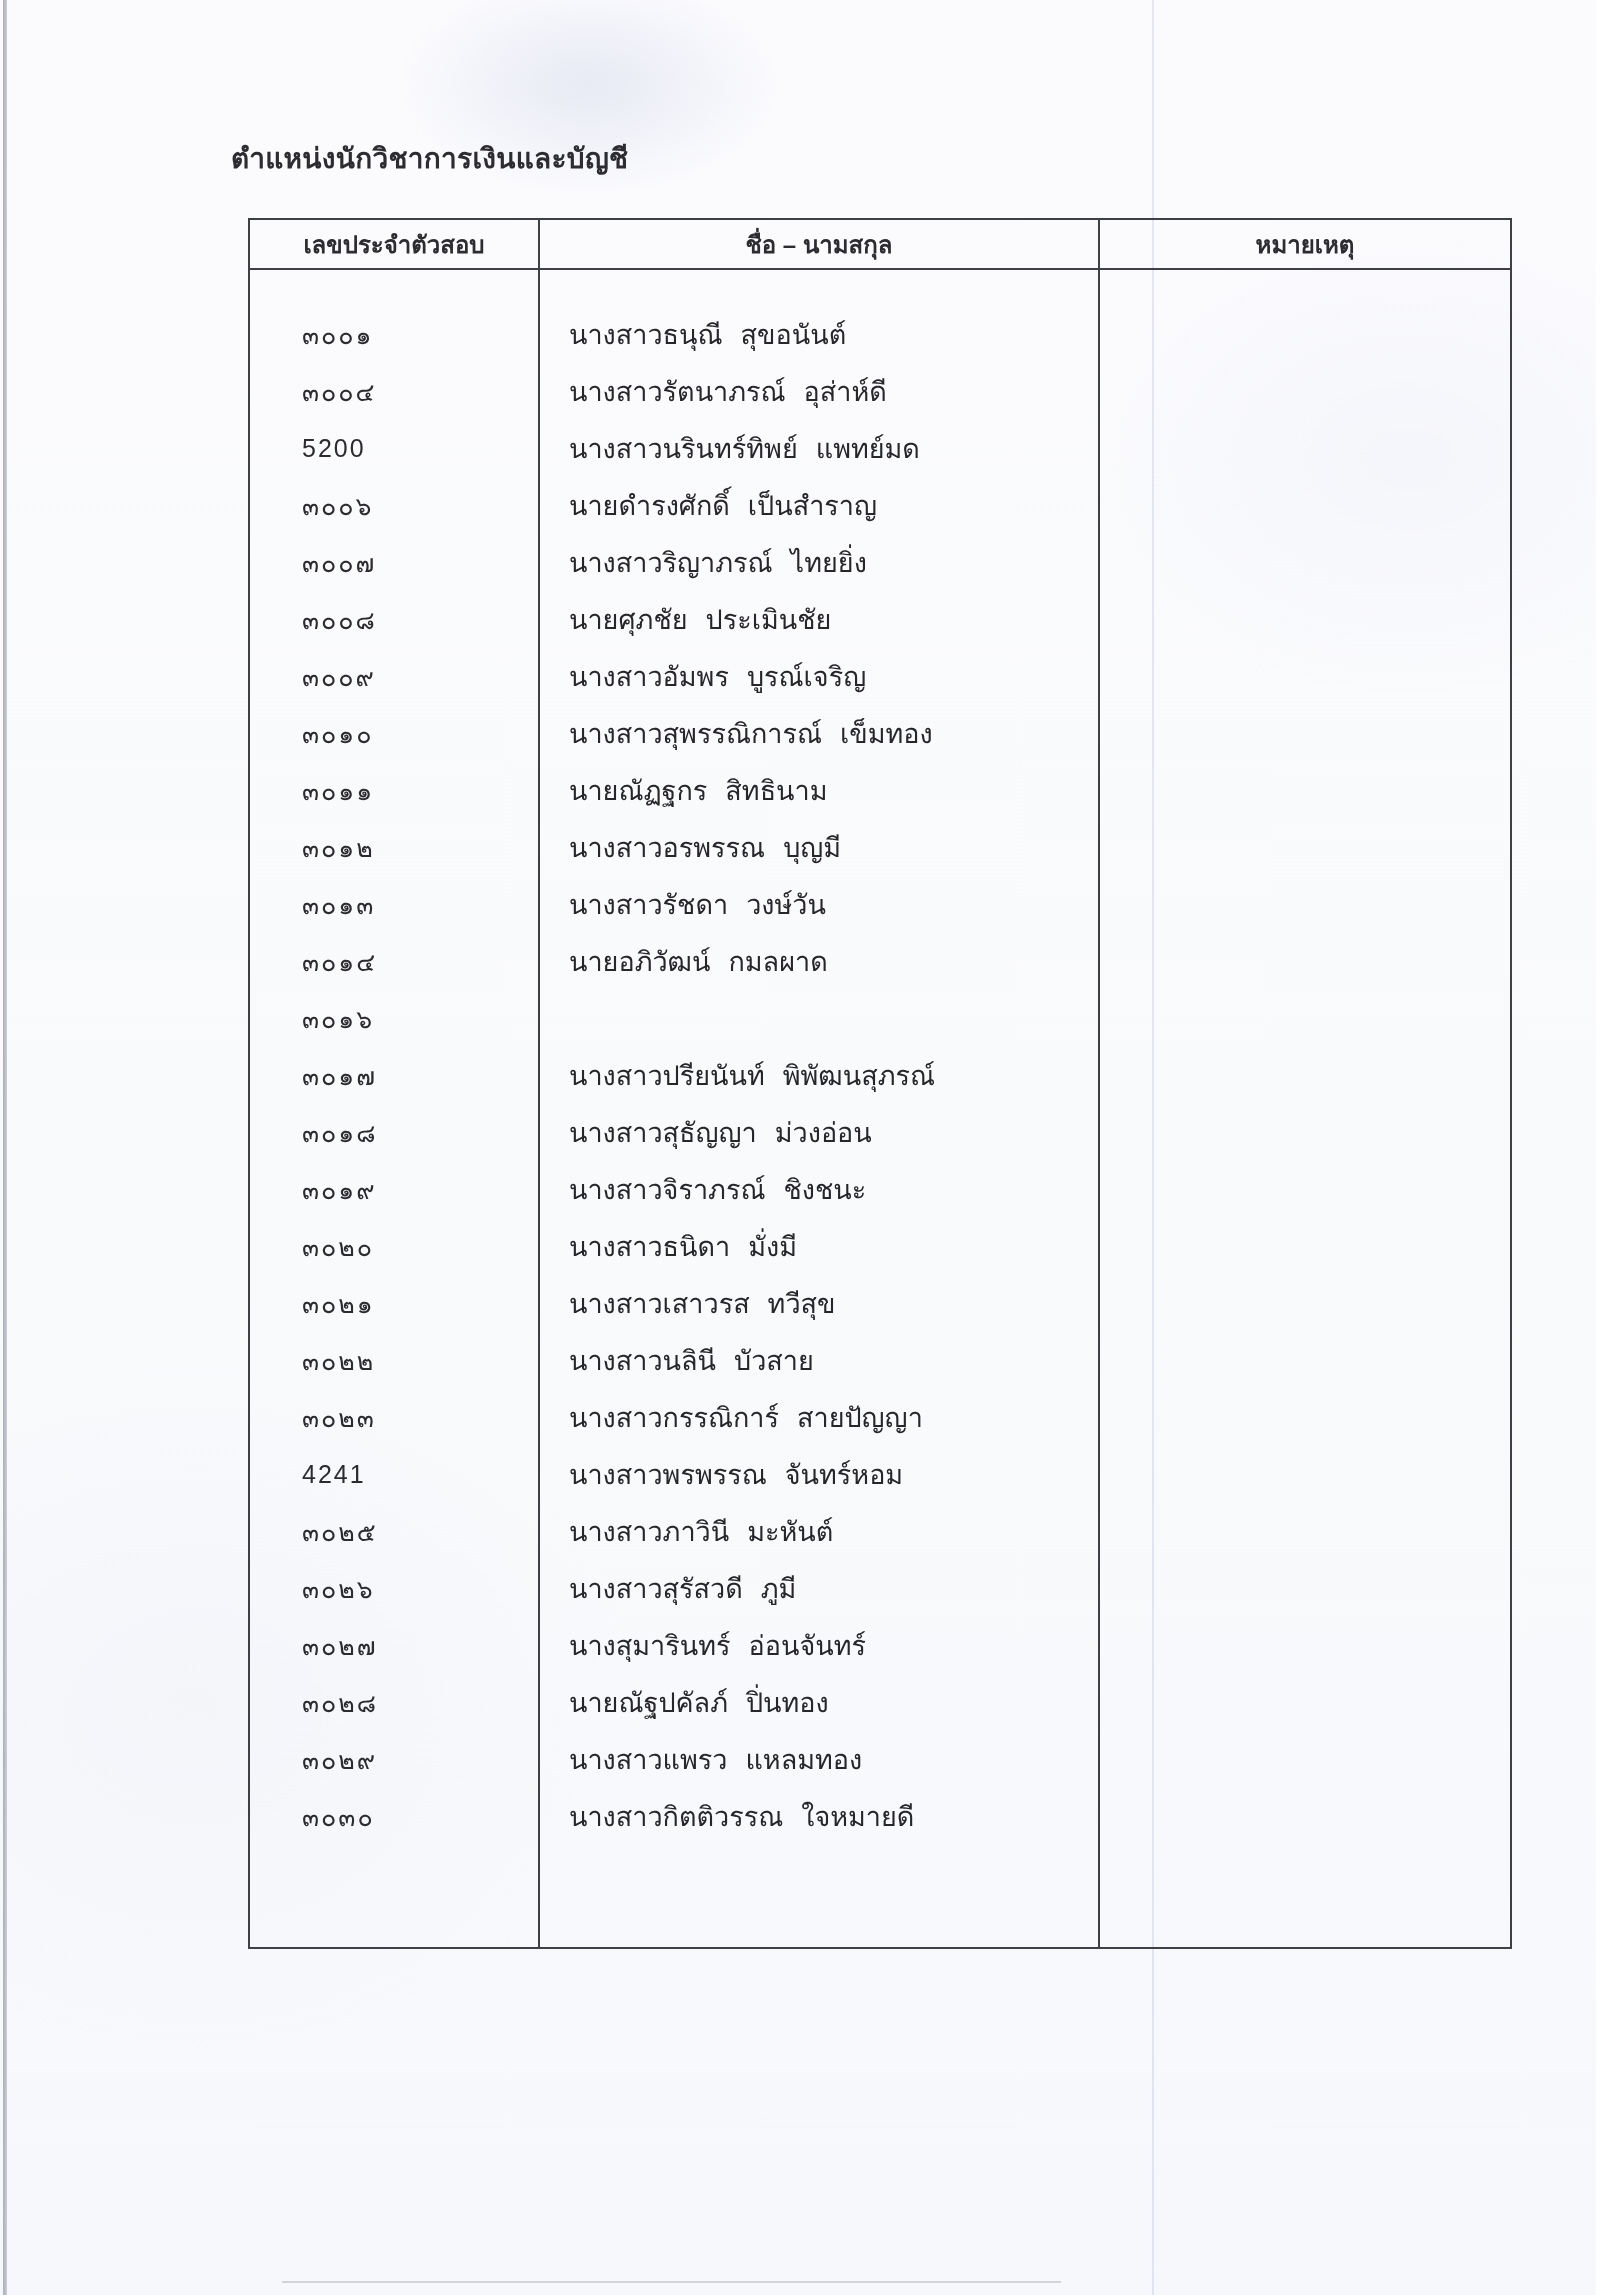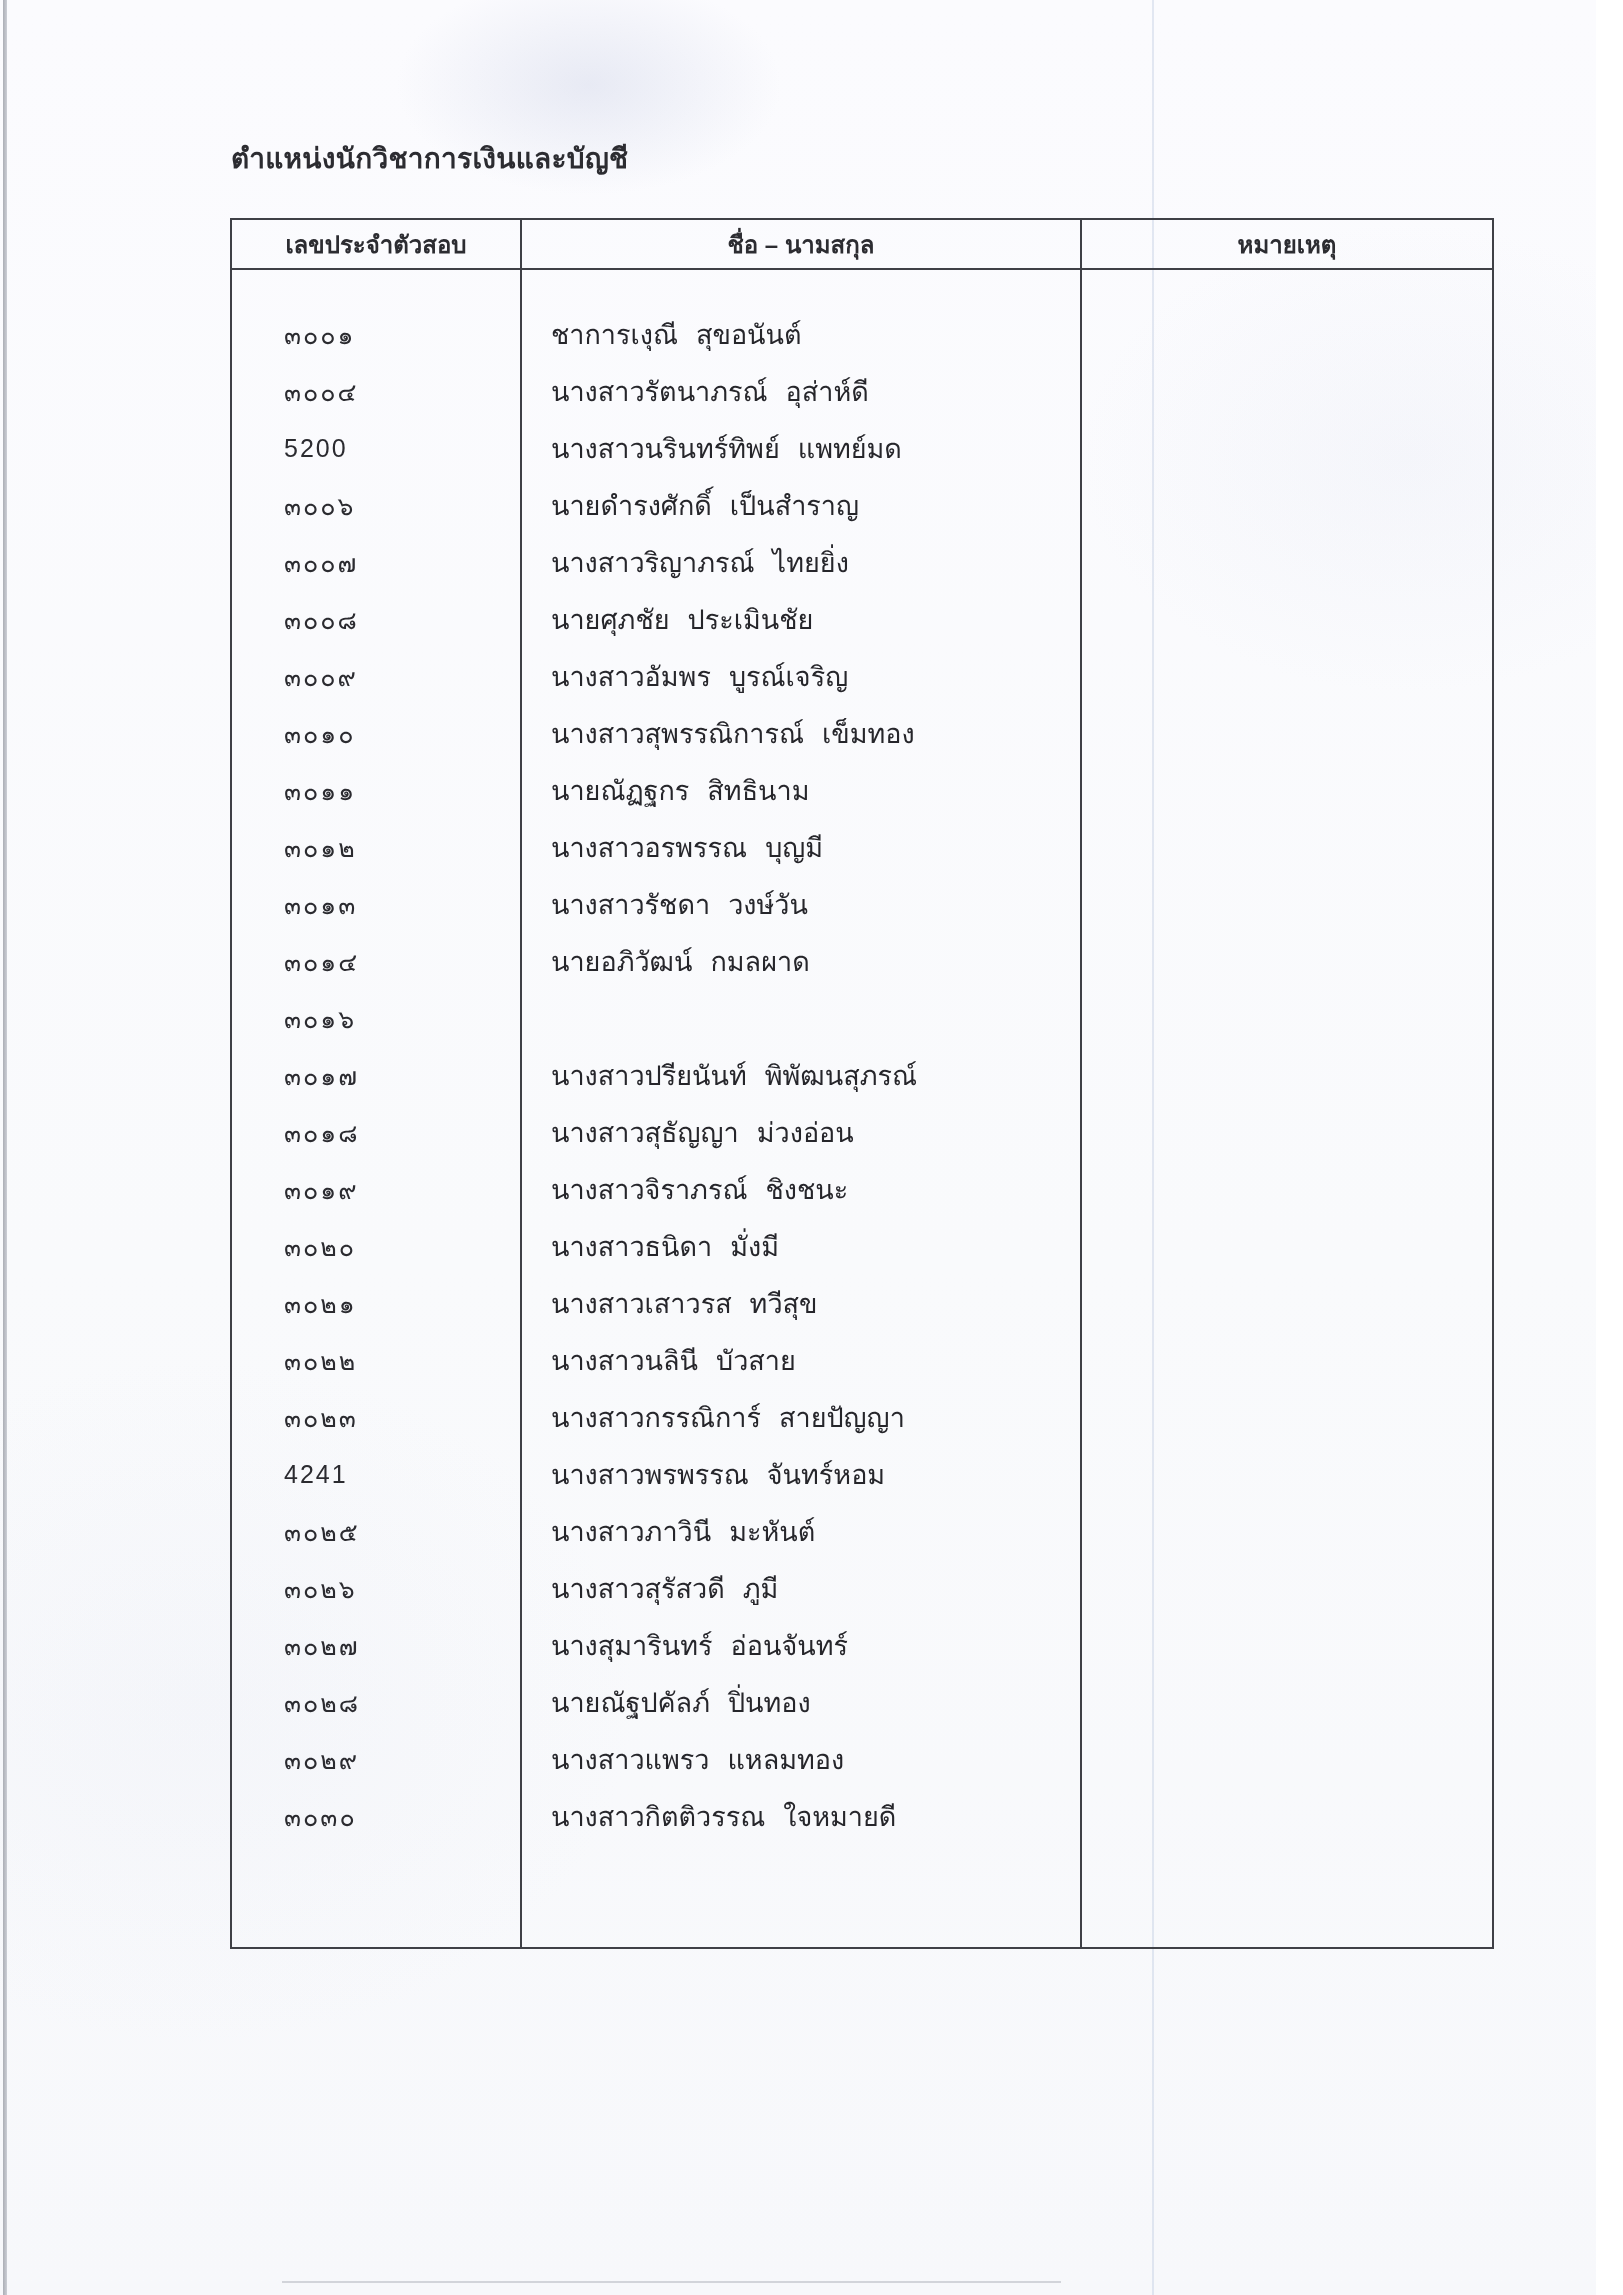--- a/index.html
+++ b/index.html
@@ -24,21 +24,21 @@
     background:rgba(168,184,216,.30);}
   .scan-bottom-line{position:absolute;left:282px;top:2281px;width:779px;height:2px;
     background:rgba(140,146,158,.35);}
   
   .title{
     position:absolute;left:231px;top:136px;
     font-size:28px;font-weight:bold;color:#2c2c31;letter-spacing:0.3px;
   }
   
   .table{
-    position:absolute;left:230px;top:218px;width:1264px;height:1731px;
+    position:absolute;left:248px;top:218px;width:1264px;height:1731px;
     border:2px solid #3f4046;box-sizing:border-box;
   }
   .vline{position:absolute;top:0;bottom:0;width:2px;background:#3f4046;}
   .vline.v1{left:288px;}
   .vline.v2{left:848px;}
   .thead{
     position:absolute;top:0;left:0;right:0;height:48px;
     border-bottom:2px solid #3f4046;
     display:grid;grid-template-columns:288px 562px 1fr;
     align-items:center;text-align:center;
@@ -81,21 +81,21 @@
     <div class="thead">
       <div class="cell">เลขประจำตัวสอบ</div>
       <div class="cell">ชื่อ – นามสกุล</div>
       <div class="cell">หมายเหตุ</div>
     </div>
 
     <div class="tbody">
 
         <div class="trow">
           <div class="cell id">๓๐๐๑</div>
-          <div class="cell name">ชาการเงุณี สุขอนันต์</div>
+          <div class="cell name">นางสาวธนุณี สุขอนันต์</div>
           <div class="cell remark"></div>
         </div>
 
         <div class="trow">
           <div class="cell id">๓๐๐๔</div>
           <div class="cell name">นางสาวรัตนาภรณ์ อุส่าห์ดี</div>
           <div class="cell remark"></div>
         </div>
 
         <div class="trow">

